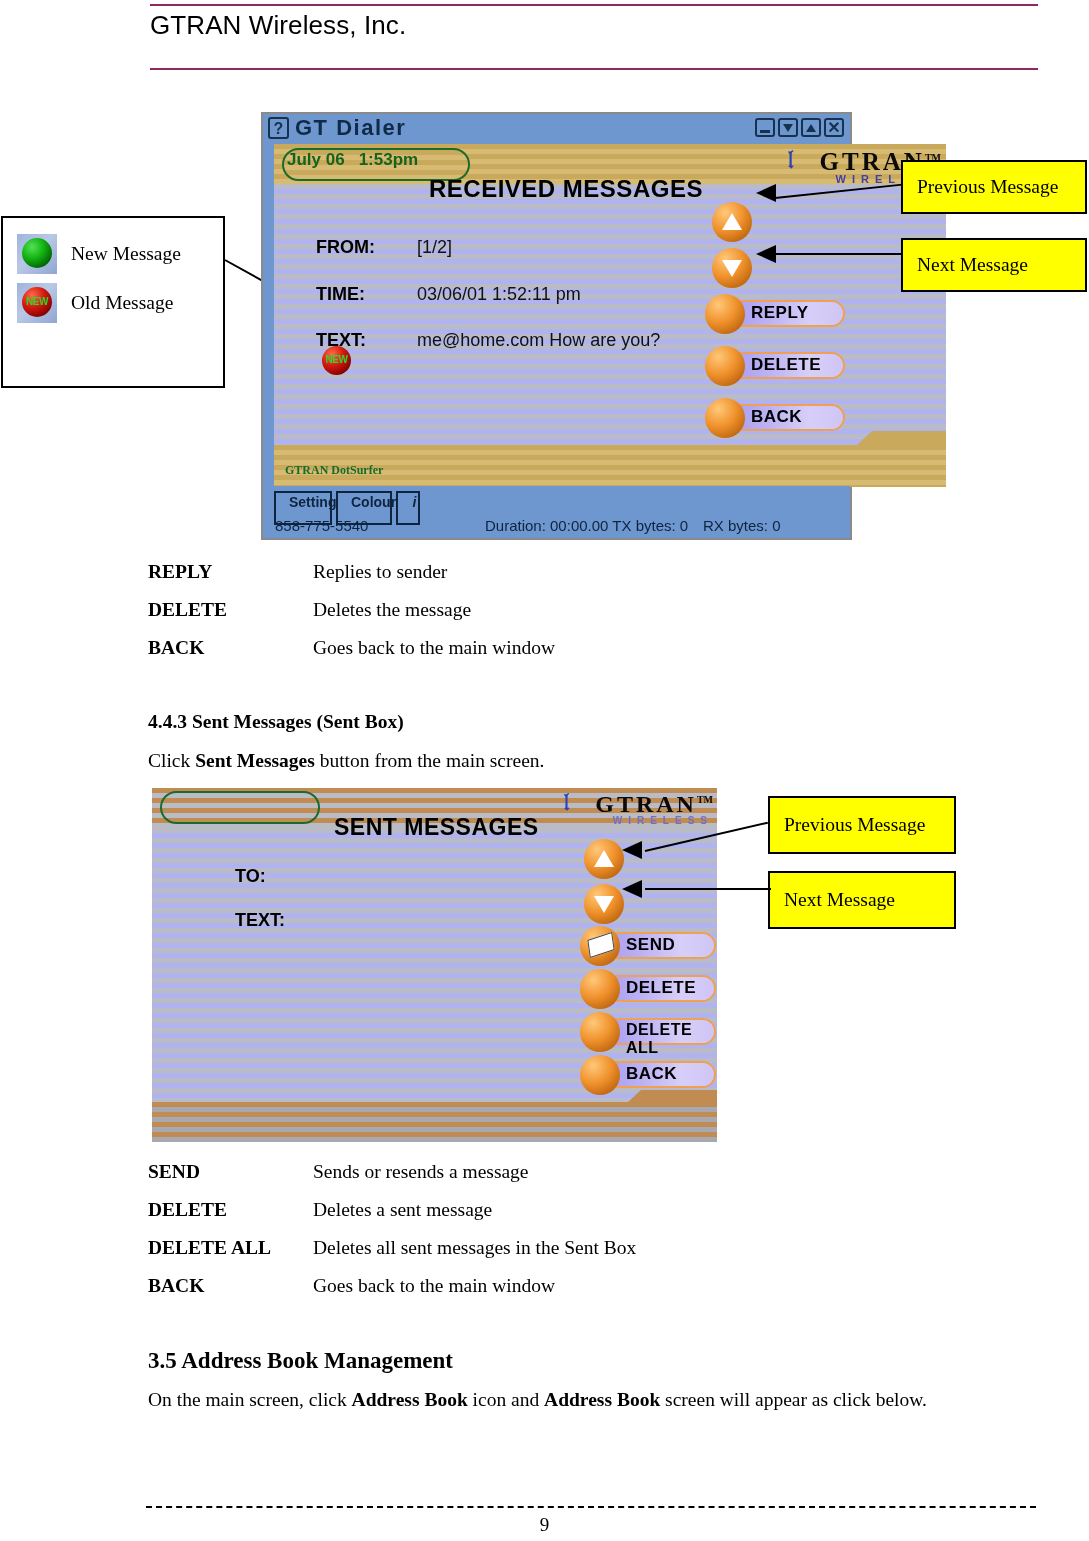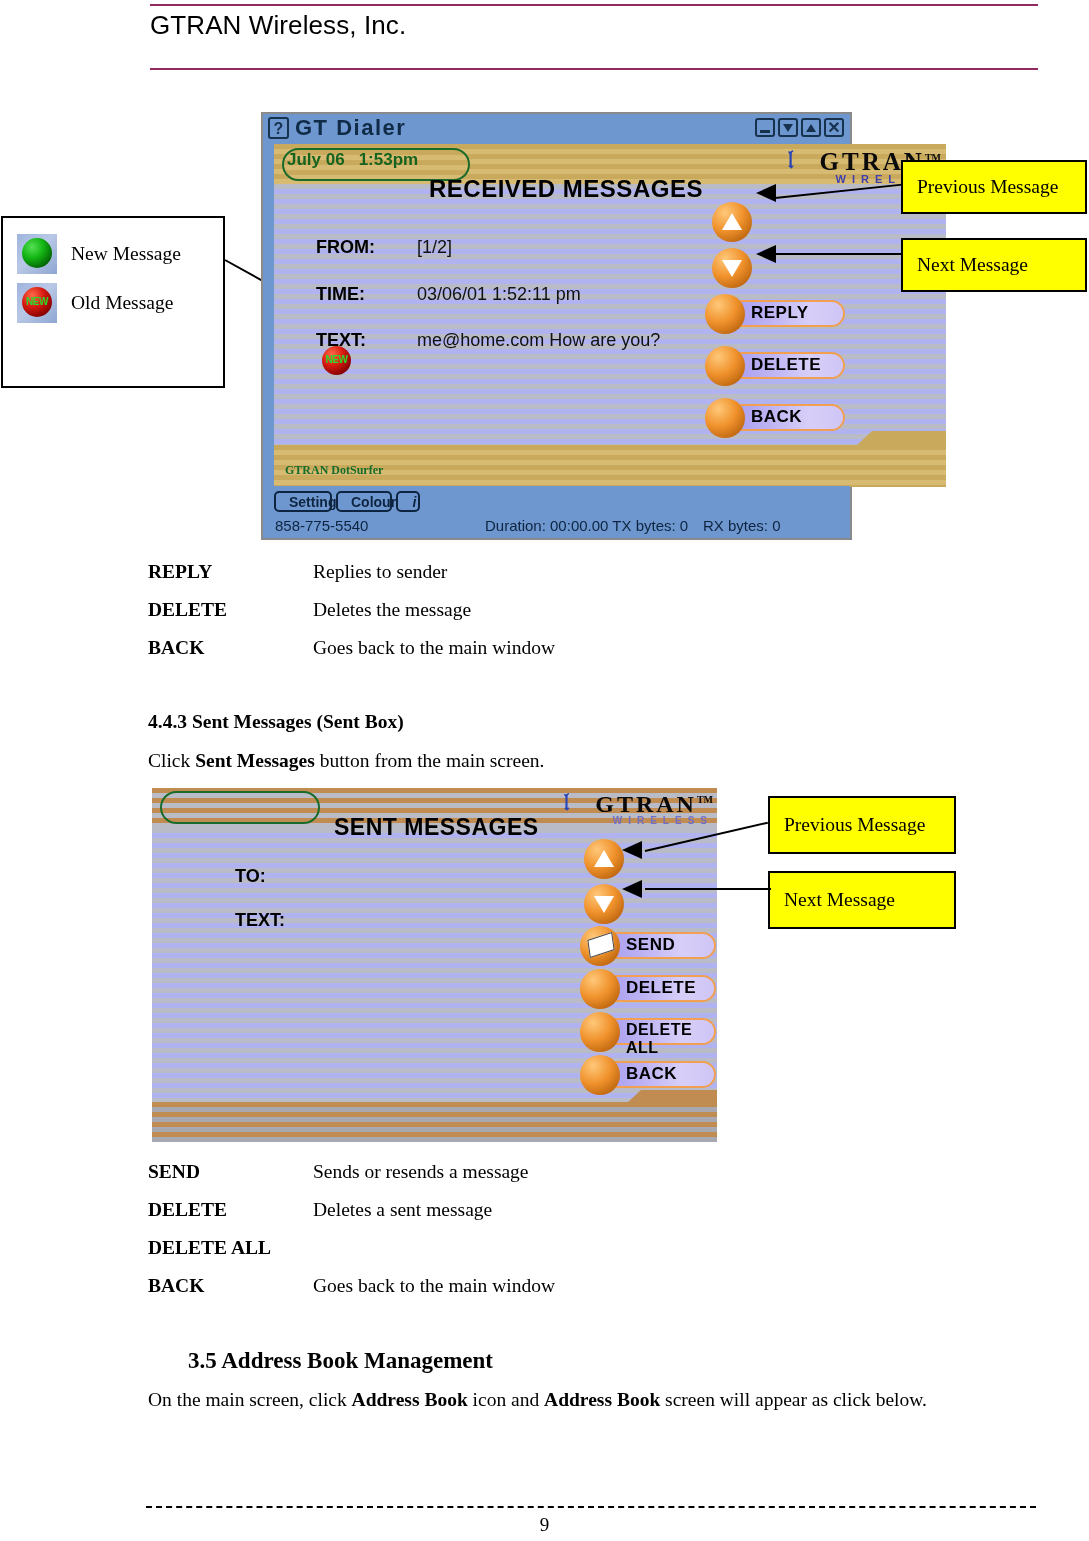--- a/index.html
+++ b/index.html
@@ -13,21 +13,21 @@
   
   .hdr-rule-top{position:absolute;left:150px;top:4px;width:888px;height:2px;background:#8e2a5e;}
   .hdr-title{position:absolute;left:150px;top:10px;font-family:"Liberation Sans",sans-serif;
              font-size:26px;color:#000;letter-spacing:.1px;}
   .hdr-rule-bottom{position:absolute;left:150px;top:68px;width:888px;height:2px;background:#8e2a5e;}
 
   
   .para{position:absolute;font-size:19.5px;line-height:24px;color:#000;white-space:nowrap;}
   .para.b{font-weight:bold;}
   .h3{position:absolute;font-size:19.5px;font-weight:bold;white-space:nowrap;}
-  .h2{position:absolute;font-size:23px;font-weight:bold;white-space:nowrap;margin-left:40px;}
+  .h2{position:absolute;font-size:23px;font-weight:bold;white-space:nowrap;}
 
   
   .callout{position:absolute;background:#ffff00;border:2px solid #000;
            display:flex;align-items:center;padding-left:14px;
            font-size:19.5px;color:#000;box-sizing:border-box;}
 
   
   .legend{position:absolute;left:1px;top:216px;width:224px;height:172px;
           border:2px solid #000;background:#fff;box-sizing:border-box;}
   .legend-row{position:absolute;display:flex;align-items:center;}
@@ -112,22 +112,22 @@
      letter-spacing:.5px;z-index:3;}
 
   .gt-bottomgold{position:absolute;left:0;bottom:0;width:100%;height:42px;
      background:repeating-linear-gradient(to bottom,#c9a95c 0px,#c9a95c 5px,#d8bb72 5px,#d8bb72 10px);}
   .gt-bottomgold .notch{position:absolute;right:0;top:-14px;width:90px;height:15px;
      background:#c9a95c;clip-path:polygon(16px 0,90px 0,90px 15px,0 15px);}
   .gt-dotsurfer{position:absolute;left:11px;bottom:9px;font-family:"Liberation Serif",serif;
      font-size:12px;font-weight:bold;color:#156b2a;}
 
   .gt-statusbar{position:absolute;left:0;bottom:0;width:100%;height:52px;background:#6f97cf;}
-  .gt-sbtn{position:absolute;top:5px;border:2px solid #0d2540;border-radius:5px;background:#6f97cf;
-     font-size:14px;font-weight:bold;color:#0d2540;height:21px;line-height:18px;text-align:center;
+  .gt-sbtn{position:absolute;top:5px;border:2px solid #0d2540;border-radius:0;background:#6f97cf;
+     font-size:14px;font-weight:bold;color:#0d2540;height:34px;line-height:18px;text-align:center;
      box-sizing:border-box;padding-left:13px;}
   .gt-phone{position:absolute;left:12px;bottom:4px;font-size:15px;color:#0d2540;}
   .gt-dur{position:absolute;left:222px;bottom:4px;font-size:15px;color:#0d2540;white-space:nowrap;}
   .gt-rx{position:absolute;left:440px;bottom:4px;font-size:15px;color:#0d2540;white-space:nowrap;}
 
   
   .sentwin{position:absolute;left:152px;top:788px;width:565px;height:354px;overflow:hidden;
      background:repeating-linear-gradient(to bottom,#b9bbc6 0px,#b9bbc6 5px,#b0b3f0 5px,#b0b3f0 10px);
      font-family:"Liberation Sans",sans-serif;}
   .sent-goldbar{position:absolute;left:0;top:0;width:100%;height:40px;
@@ -358,20 +358,21 @@
     <span>Next Message</span>
   </div>
   <div class="arrowline" style="left:645px;top:888px;width:126px;"></div>
   <div class="arrowhead ah-left" style="left:622px;top:880px;"></div>
 
   <div class="para b" style="left:148px;top:1160px;">SEND</div>
   <div class="para" style="left:313px;top:1160px;">Sends or resends a message</div>
   <div class="para b" style="left:148px;top:1198px;">DELETE</div>
   <div class="para" style="left:313px;top:1198px;">Deletes a sent message</div>
   <div class="para b" style="left:148px;top:1236px;">DELETE ALL</div>
+  <div class="para" style="left:313px;top:1236px;">Deletes all sent messages in the Sent Box</div>
   <div class="para b" style="left:148px;top:1274px;">BACK</div>
   <div class="para" style="left:313px;top:1274px;">Goes back to the main window</div>
 
   <div class="h2" style="left:148px;top:1348px;">3.5 Address Book Management</div>
   <div class="para" style="left:148px;top:1388px;">
     <span>On the main screen, click </span><b>Address Book</b><span> icon and </span><b>Address Book</b><span> screen will appear as click below.</span>
   </div>
 
   <div class="foot-rule"></div>
   <div class="foot-page">9</div>

